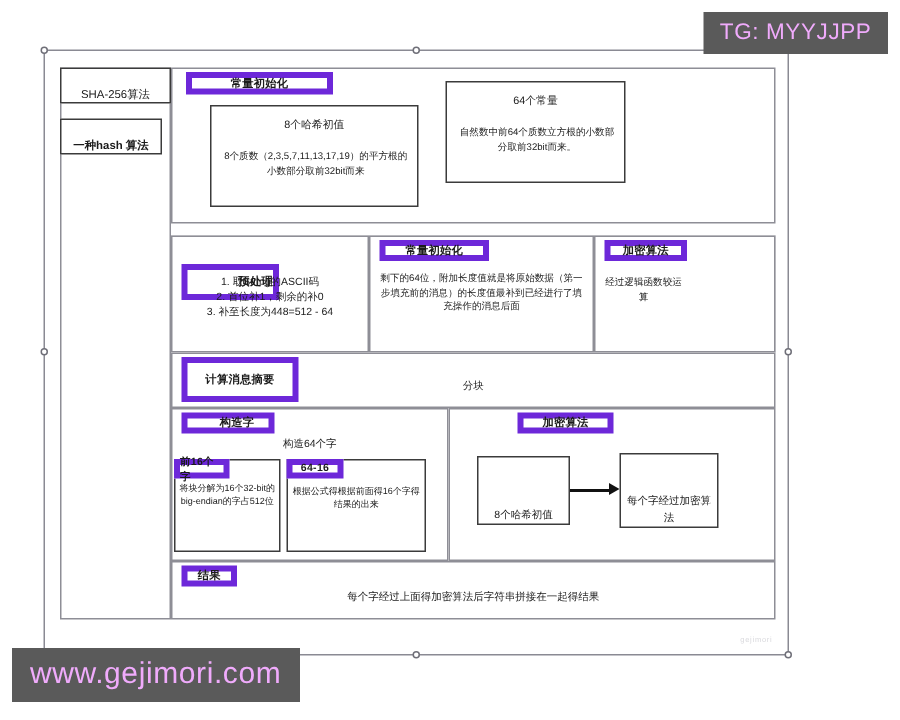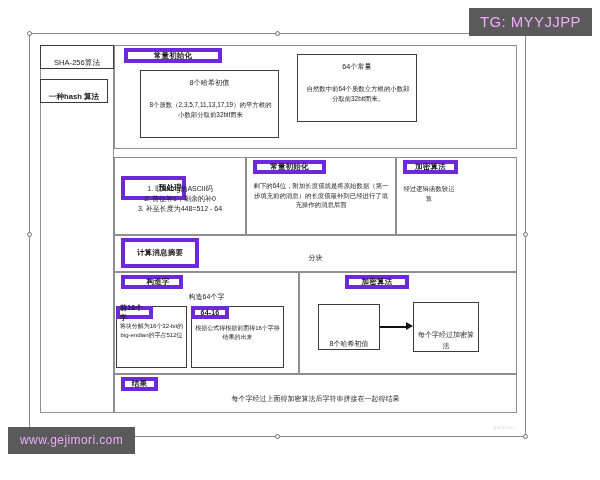--- a/index.html
+++ b/index.html
@@ -21,21 +21,21 @@
     background: #5a5a5a;
     color: #f0abfc;
     font-size: 15px;
     letter-spacing: 0.4px;
     padding: 5px 11px 6px 11px;
     white-space: nowrap;
     z-index: 50;
     font-family: "Liberation Sans", sans-serif;
   }
   #tg-badge { top: 8px; right: 8px; }
-  #site-badge { left: 8px; bottom: 26px; font-size: 12px; padding: 6px 12px 7px 12px; }
+  #site-badge { left: 8px; bottom: 12px; font-size: 20px; padding: 6px 12px 7px 12px; }
 
   
   .canvas-frame {
     position: absolute;
     left: 29px;
     top: 33px;
     width: 497px;
     height: 404px;
     border: 1px solid #8a8a93;
     box-sizing: border-box;

